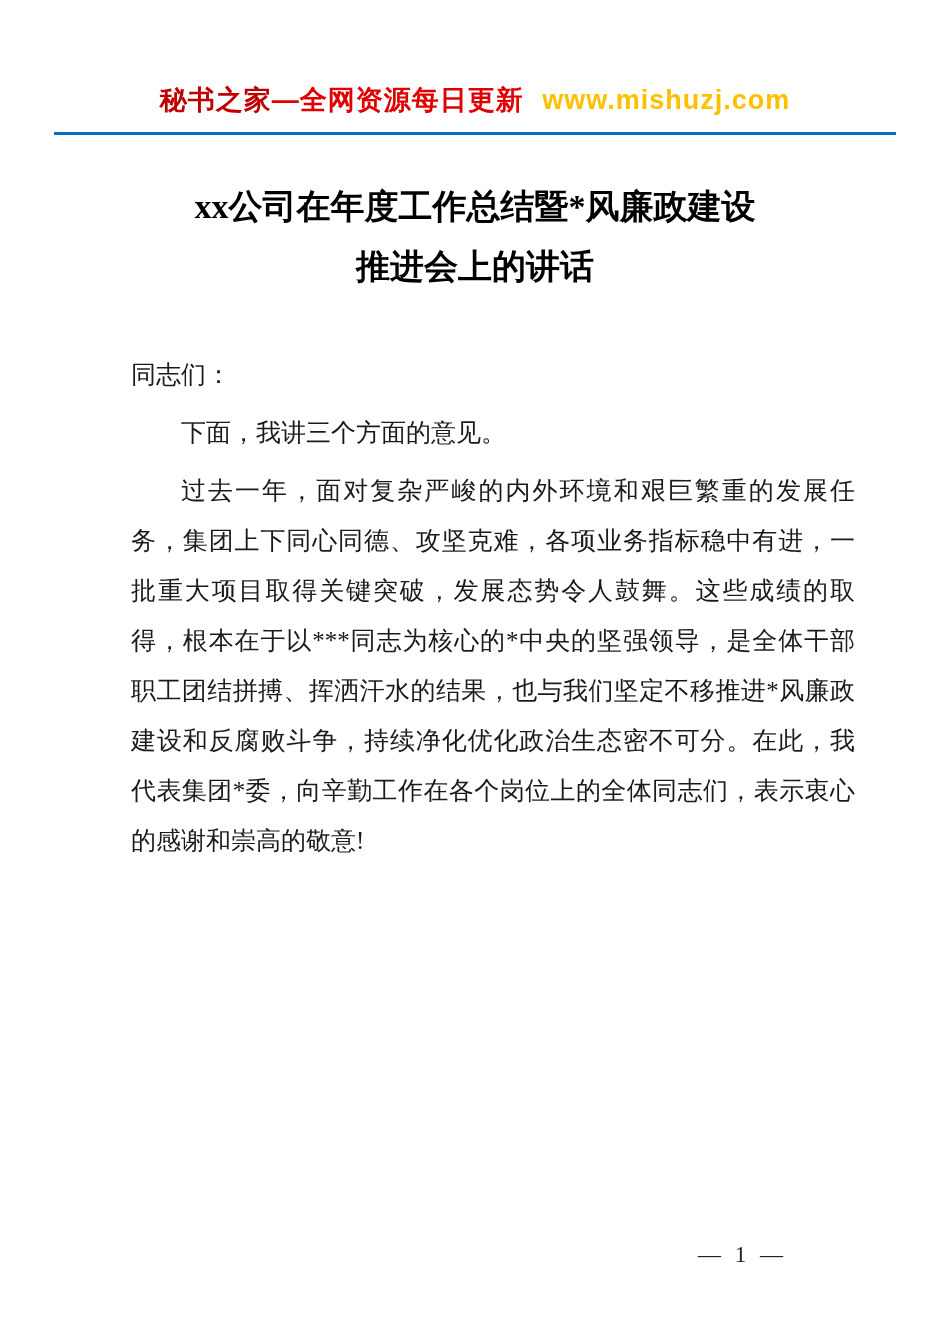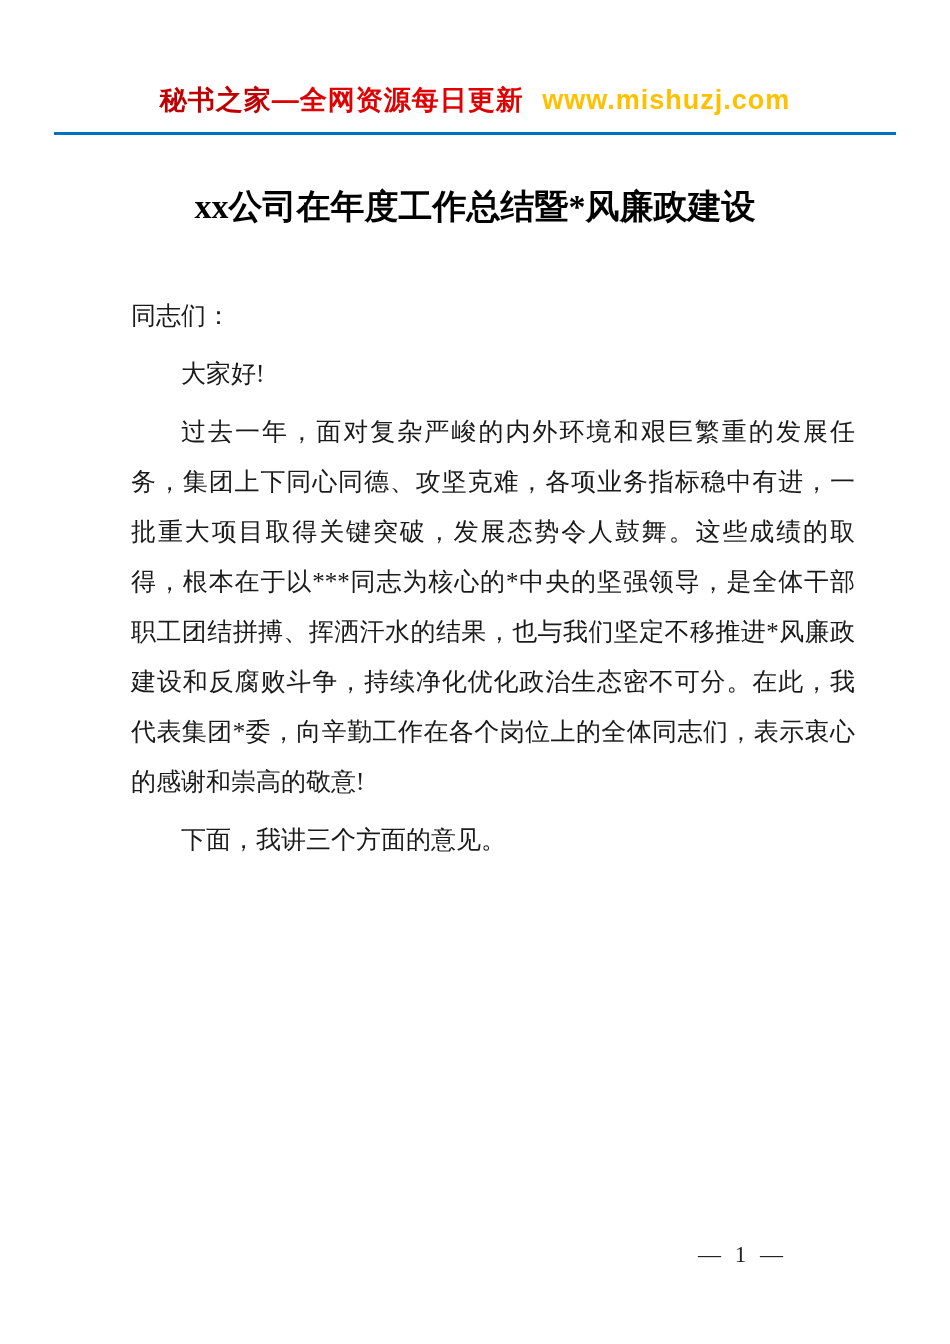--- a/index.html
+++ b/index.html
@@ -84,24 +84,24 @@
 
   <div class="site-header">
     <span class="site-name">秘书之家</span><span class="site-tagline">—全网资源每日更新</span>
     <span class="site-url">www.mishuzj.com</span>
   </div>
 
   <hr class="header-divider">
 
   <div class="doc-title">
     <span class="title-line">xx公司在年度工作总结暨*风廉政建设</span>
+    <span class="title-line">推进会上的讲话</span>
   </div>
 
   <div class="doc-body">
     <p class="salutation">同志们：</p>
-    <p>大家好!</p>
+    <p>下面，我讲三个方面的意见。</p>
     <p>过去一年，面对复杂严峻的内外环境和艰巨繁重的发展任务，集团上下同心同德、攻坚克难，各项业务指标稳中有进，一批重大项目取得关键突破，发展态势令人鼓舞。这些成绩的取得，根本在于以***同志为核心的*中央的坚强领导，是全体干部职工团结拼搏、挥洒汗水的结果，也与我们坚定不移推进*风廉政建设和反腐败斗争，持续净化优化政治生态密不可分。在此，我代表集团*委，向辛勤工作在各个岗位上的全体同志们，表示衷心的感谢和崇高的敬意!</p>
-    <p>下面，我讲三个方面的意见。</p>
   </div>
 
   <div class="page-number">— 1 —</div>
 
 </div>
 
 </body></html>

